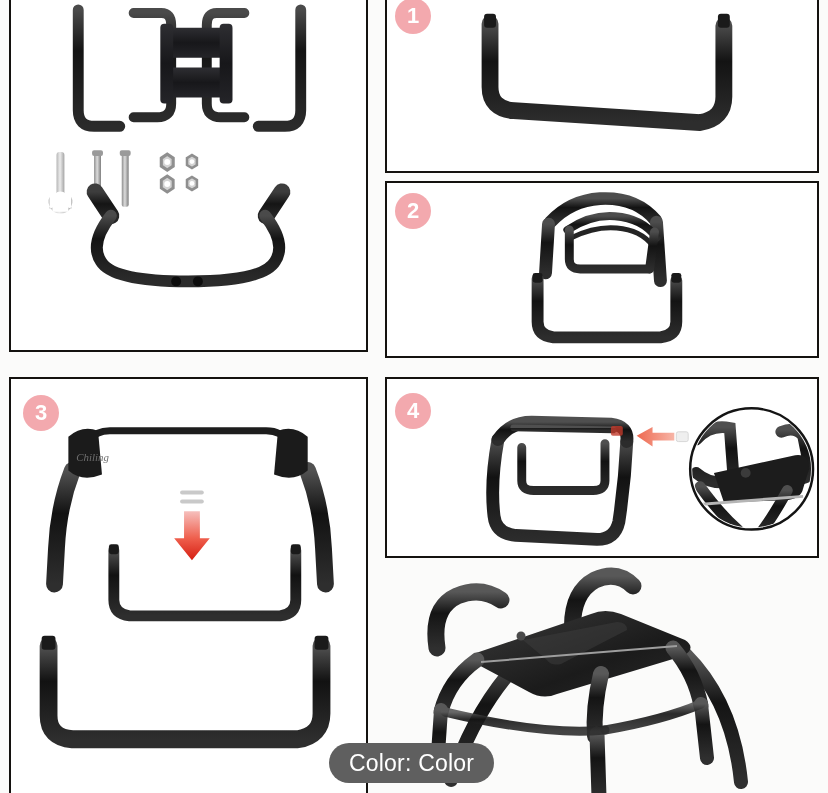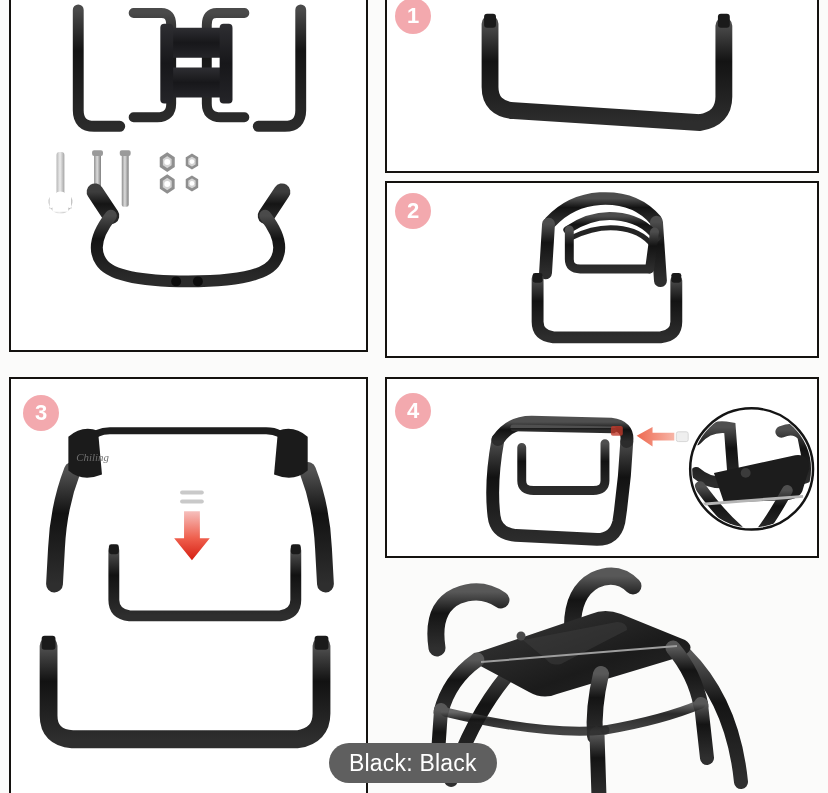--- a/index.html
+++ b/index.html
@@ -398,16 +398,16 @@
         <g>
           <path d="M60 150 q100 24 160 18" fill="none" stroke="url(#tf)" stroke-width="9" stroke-linecap="round" opacity="0.9"></path>
           <path d="M220 168 q58 -10 96 -26" fill="none" stroke="url(#tf)" stroke-width="9" stroke-linecap="round" opacity="0.9"></path>
           <path d="M96 100 L292 84" fill="none" stroke="#9e9e9e" stroke-width="2"></path>
         </g>
       </svg>
     </div>
   </div>
 
   <div id="color-pill">
-    <span>Black: Black</span>
+    <span>Color: Color</span>
   </div>
 
 </div>
 
 </body></html>

